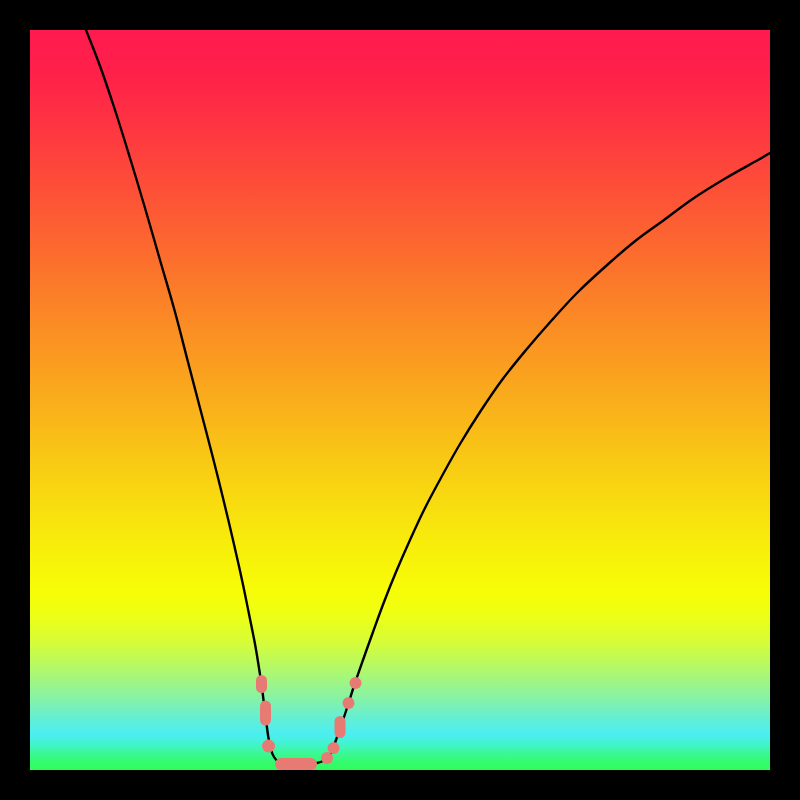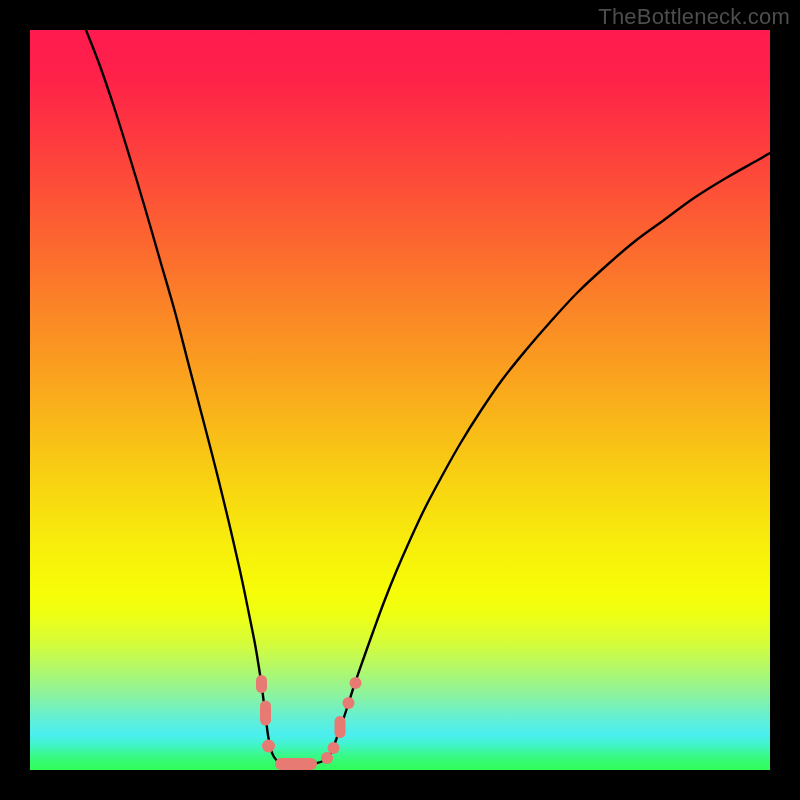--- a/index.html
+++ b/index.html
@@ -89,14 +89,13 @@
           <rect x="245" y="728" width="42" height="12" rx="6" ry="6" fill="#E77B74"></rect>
           <circle cx="297" cy="728" r="6" fill="#E77B74"></circle>
           <circle cx="303.5" cy="718" r="6" fill="#E77B74"></circle>
           <rect x="304.5" y="686" width="11" height="22" rx="5.5" ry="5.5" fill="#E77B74"></rect>
           <circle cx="318.5" cy="673" r="6" fill="#E77B74"></circle>
           <circle cx="325.5" cy="653" r="6" fill="#E77B74"></circle>
         </g>
     </svg>
   </div>
 
-  <div class="watermark">TheBottleneck.com</div>
 </div>
 
 </body></html>

